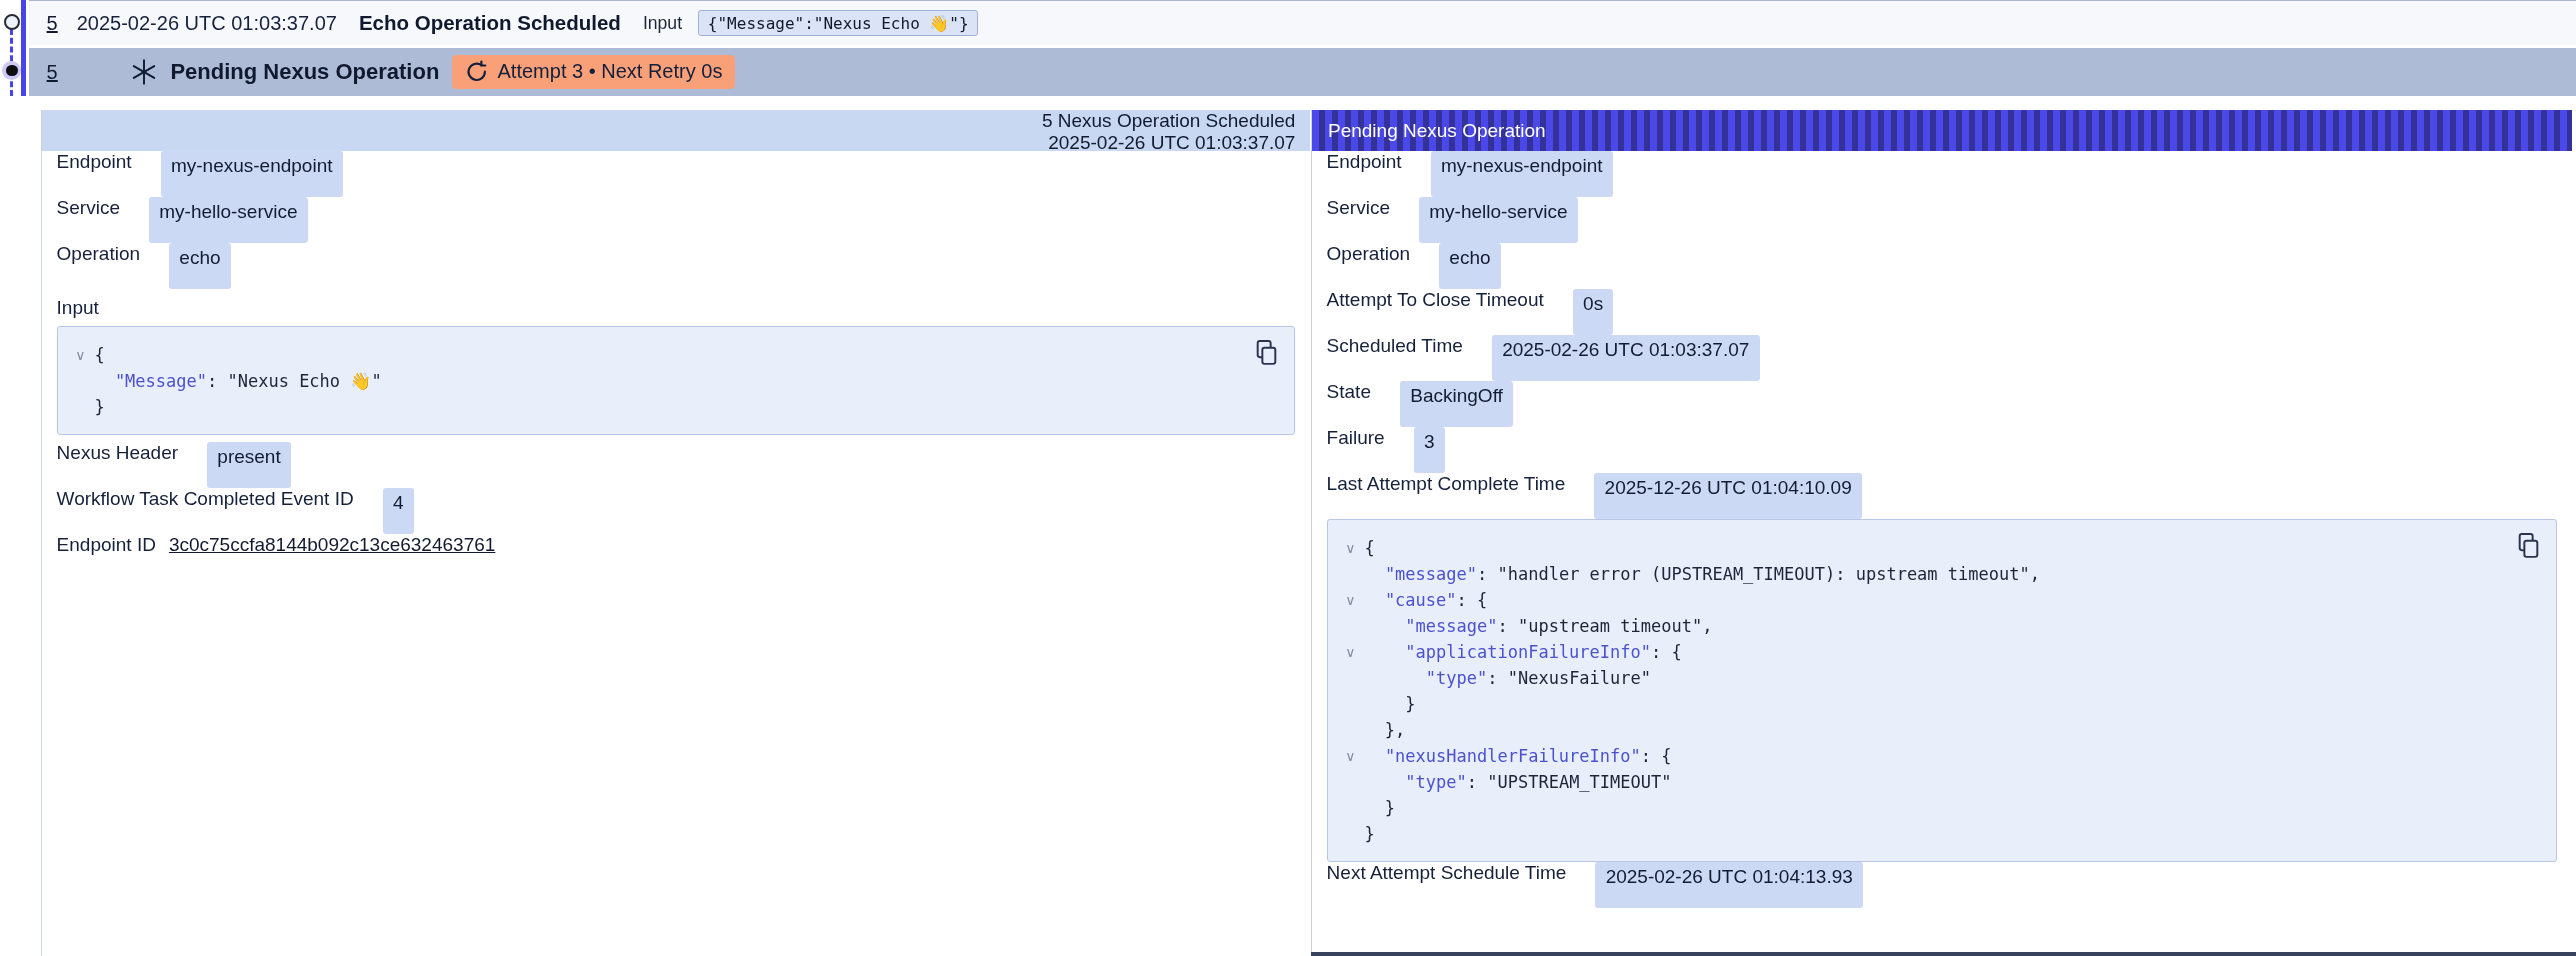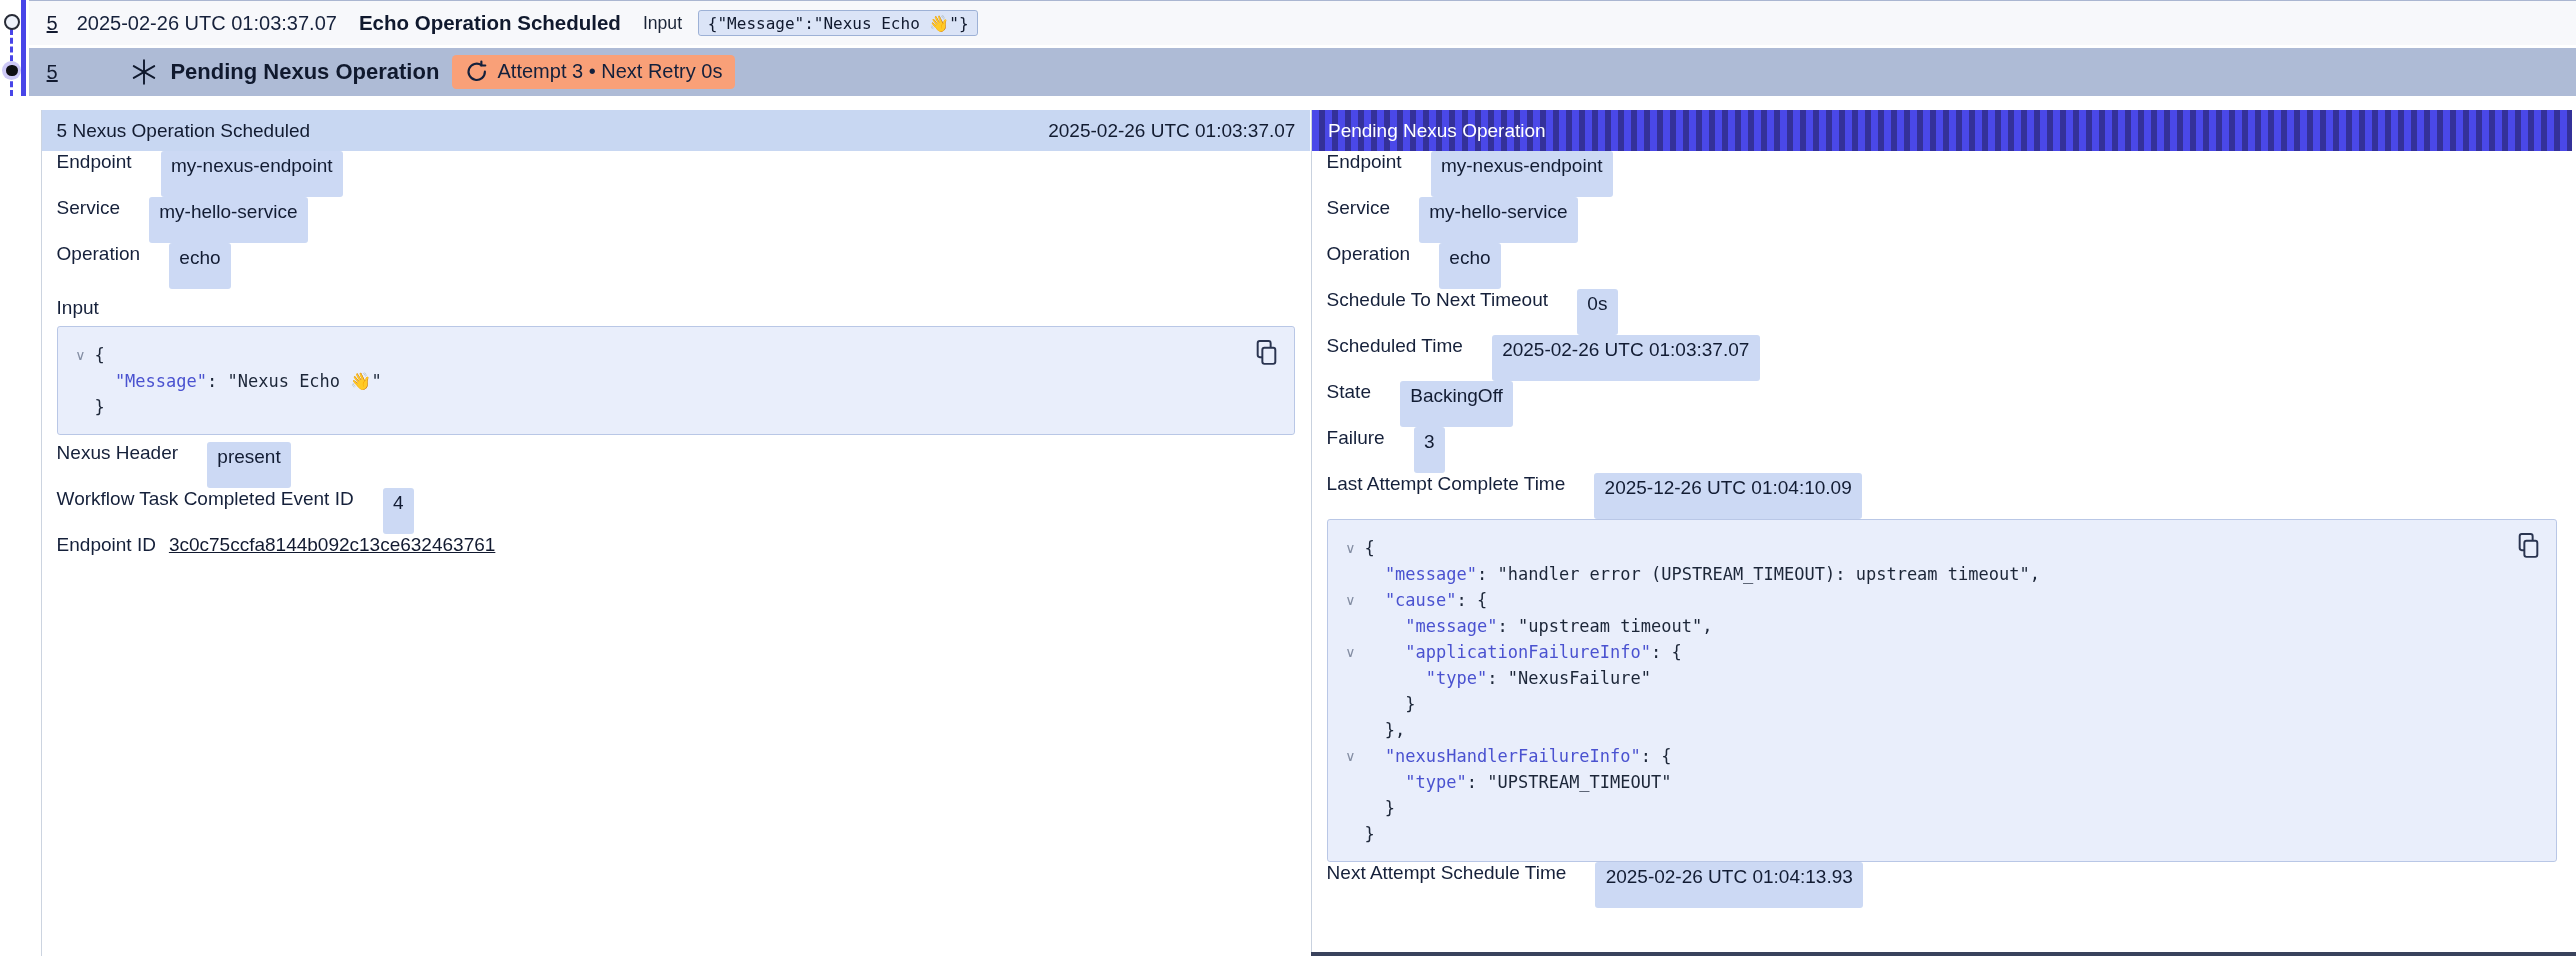--- a/index.html
+++ b/index.html
@@ -30,22 +30,22 @@
   .row2 .star { margin-left:72px; width:29px; height:29px; display:flex; align-items:center; justify-content:center; }
   .row2 .evt-title { margin-left:11.7px; font-size:22px; font-weight:700; color:#10192e; }
   .attempt-badge { margin-left:13px; display:flex; align-items:flex-start; gap:8.8px;
     background:#f9a078; border-radius:4.4px; padding:5.1px 13px; font-size:20px; color:#13203c; }
 
   
   .panels { position:absolute; top:110px; left:41px; width:2531px; height:846px; }
   .panel-left { position:absolute; left:0; top:0; width:1269px; height:846px; border-left:1.5px solid #ccd4e0; }
   .panel-right { position:absolute; left:1270px; top:0; width:1261px; height:846px; border-left:1.5px solid #c9d2df; }
 
-  .hdr-left { height:41px; background:#c8d7f2; display:flex; align-items:center; padding:0 14.6px;
-    font-size:19px; font-weight:500; color:#121b30; }
+  .hdr-left { height:41px; background:#c8d7f2; display:flex; align-items:flex-end; padding:0 14.6px;
+    font-size:19px; font-weight:500; color:#121b30;flex-direction:column; }
   .hdr-left .spacer { flex:1; }
   .hdr-left .hdr-time { font-weight:400; font-size:19px; }
   .hdr-right { height:41px; display:flex; align-items:center; padding:0 16px;
     font-size:19px; font-weight:500; color:#ffffff;
     background:repeating-linear-gradient(90deg,#4a48e8 0px,#4a48e8 6.6px,#343199 6.6px,#343199 13px); }
 
   .panel-body { padding:0 14.6px; }
   .field { height:46px; display:flex; gap:13px; }
   .field .label { font-size:19px; color:#15203a; }
   .badge { background:#ccd9f4; border-radius:3px; padding:3.7px 10.3px; font-size:19px; color:#121c33;margin-left:16px; }
@@ -178,21 +178,21 @@
       </div>
       <div class="field">
         <span class="label">Service</span>
         <span class="badge">my-hello-service</span>
       </div>
       <div class="field">
         <span class="label">Operation</span>
         <span class="badge">echo</span>
       </div>
       <div class="field">
-        <span class="label">Schedule To Next Timeout</span>
+        <span class="label">Attempt To Close Timeout</span>
         <span class="badge">0s</span>
       </div>
       <div class="field">
         <span class="label">Scheduled Time</span>
         <span class="badge">2025-02-26 UTC 01:03:37.07</span>
       </div>
       <div class="field">
         <span class="label">State</span>
         <span class="badge">BackingOff</span>
       </div>

